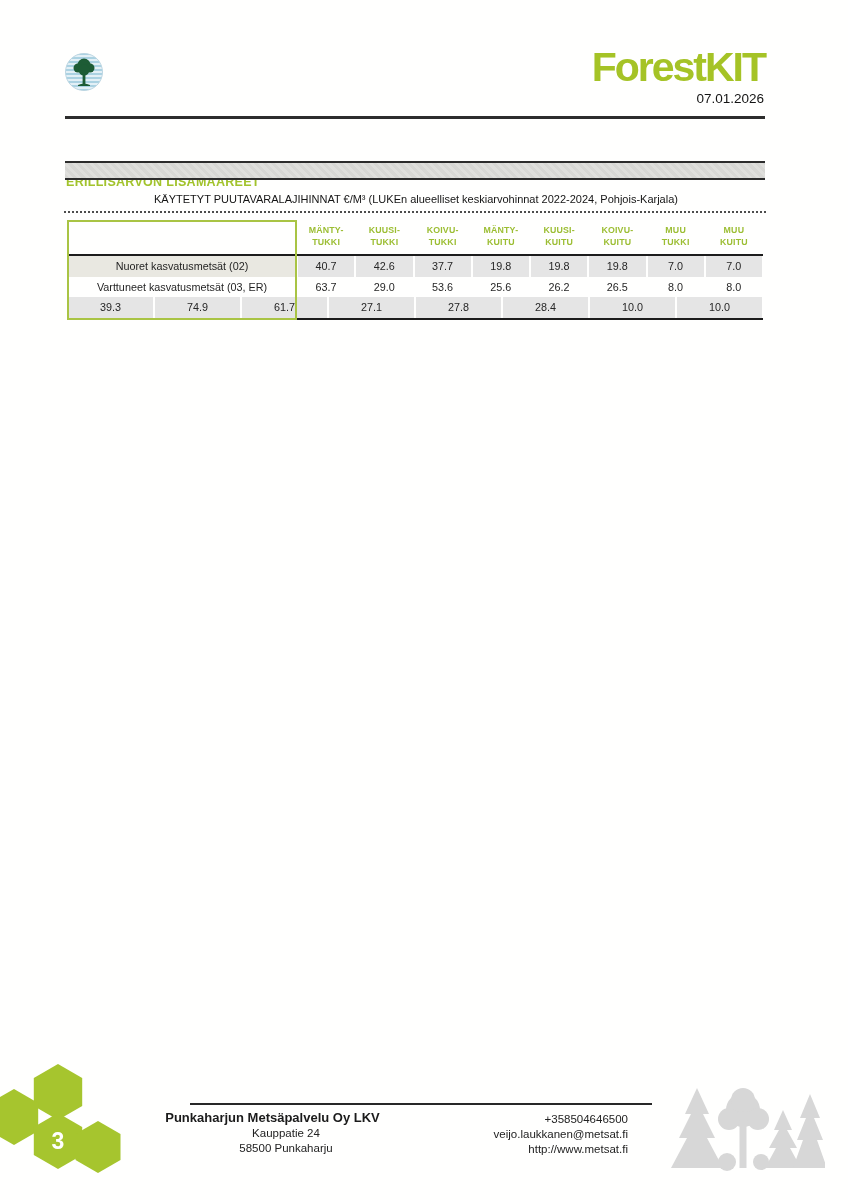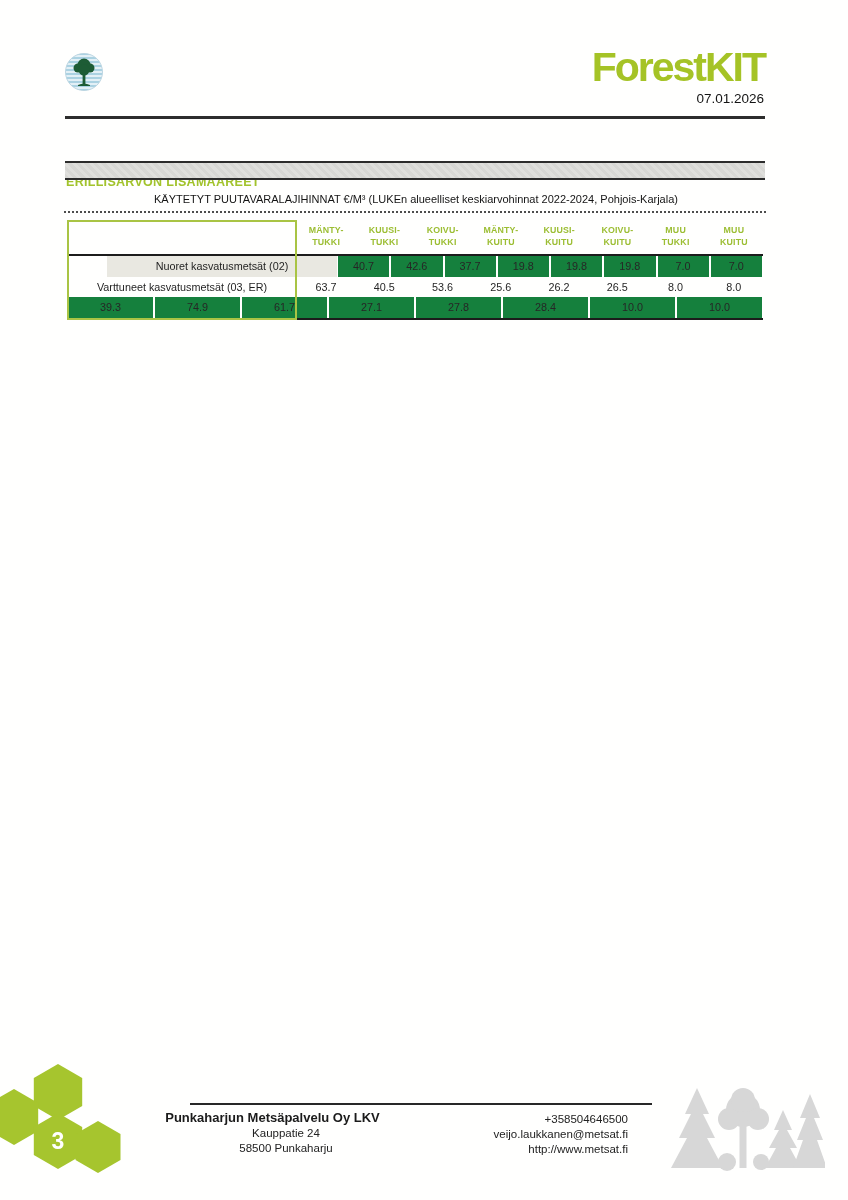--- a/index.html
+++ b/index.html
@@ -35,22 +35,22 @@
   .thead { display:flex; height:36px; border-bottom:2.5px solid #1c1c1c; }
   .lbl-head { width:230px; }
   .th { flex:1; text-align:center; padding-top:5px; font-size:8.8px; font-weight:bold;
         color:#9cbe33; line-height:1.35; letter-spacing:.2px; }
   .tbody { border-bottom:2.5px solid #1c1c1c; }
   .tr { display:flex; height:20.5px; }
   .lbl { width:230px; display:flex; align-items:center; justify-content:center;
          font-size:10.8px; color:#1f1f1f; }
   .td  { flex:1; margin:0 1px; display:flex; align-items:center; justify-content:center;
          font-size:10.8px; color:#262626; }
-  .tr.odd .lbl { background:#e9e8e1;margin-left:40px; }
-  .tr.odd .td  { background:#15803d; }
+  .tr.odd .lbl { background:#e9e8e1; }
+  .tr.odd .td  { background:#e5e5e5; }
   .label-col-outline { position:absolute; left:0; top:0; width:230px; height:100%;
                        border:2px solid #a9c444; pointer-events:none; }
 
   
   .footer-rule { position:absolute; left:190px; top:1103px; width:462px; height:2px; background:#282828; }
   .footer-left { position:absolute; left:150px; width:245px; top:1110px; text-align:center; color:#222; }
   .footer-company { font-size:13px; font-weight:bold; color:#1b1b1b; margin-bottom:1px; }
   .footer-left .line, .footer-right .line { font-size:11.5px; line-height:1.3;padding-left:27px; }
   .footer-right { position:absolute; left:360px; width:268px; top:1112px; text-align:right; color:#222; }
 
@@ -138,21 +138,21 @@
           <div class="td">37.7</div>
           <div class="td">19.8</div>
           <div class="td">19.8</div>
           <div class="td">19.8</div>
           <div class="td">7.0</div>
           <div class="td">7.0</div>
         </div>
         <div class="tr even">
           <div class="lbl">Varttuneet kasvatusmetsät (03, ER)</div>
           <div class="td">63.7</div>
-          <div class="td">40.5</div>
+          <div class="td">29.0</div>
           <div class="td">53.6</div>
           <div class="td">25.6</div>
           <div class="td">26.2</div>
           <div class="td">26.5</div>
           <div class="td">8.0</div>
           <div class="td">8.0</div>
         </div>
         <div class="tr odd">
           <div class="td">39.3</div>
           <div class="td">74.9</div>

